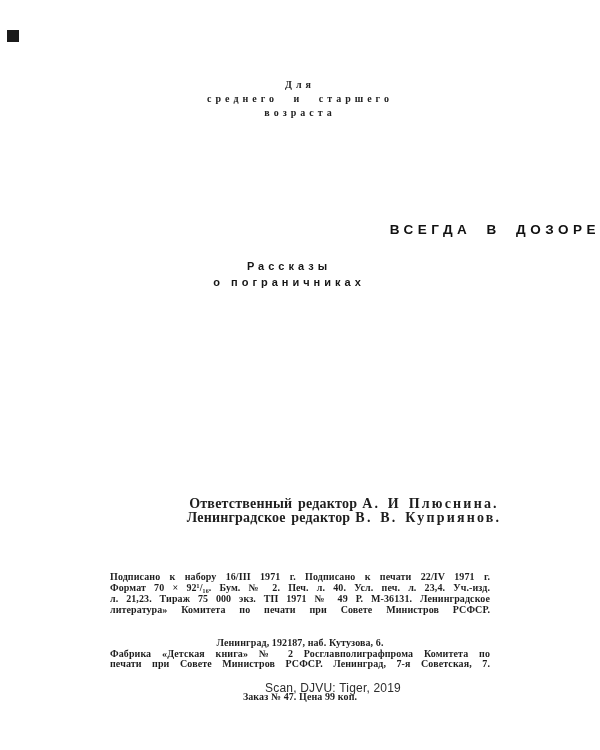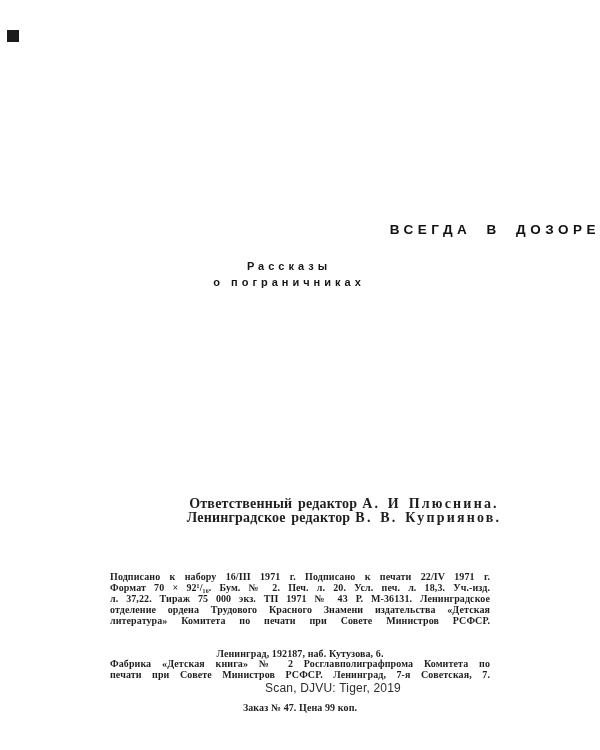--- a/index.html
+++ b/index.html
@@ -112,42 +112,46 @@
     padding-left: 33px;
   }
 </style>
 </head>
 <body>
 
 <div class="page">
 
   <div class="scan-mark"></div>
 
+  <div class="audience">
+    <div>Для</div>
+    <div>среднего и старшего</div>
+    <div>возраста</div>
+  </div>
 
   <div class="book-title">ВСЕГДА В ДОЗОРЕ</div>
 
   <div class="book-subtitle">
     <div>Рассказы</div>
     <div>о пограничниках</div>
   </div>
 
   <div class="editors">
     <div>
       <span class="role">Ответственный редактор</span><span class="name">А. И Плюснина.</span>
     </div>
     <div>
       <span class="role">Ленинградское редактор</span><span class="name">В. В. Куприянов.</span>
     </div>
   </div>
 
   <div class="imprint">
     <div class="just">Подписано к набору 16/III 1971 г. Подписано к печати 22/IV 1971 г.</div>
-    <div class="just">Формат 70 × 92¹/₁₆. Бум. № 2. Печ. л. 20. Усл. печ. л. 18,3. Уч.-изд.</div>
-    <div class="just">л. 37,22. Тираж 75 000 экз. ТП 1971 № 43 Р. М-36131. Ленинградское</div>
-    <div class="just">отделение ордена Трудового Красного Знамени издательства «Детская</div>
+    <div class="just">Формат 70 × 92¹/₁₆. Бум. № 2. Печ. л. 40. Усл. печ. л. 23,4. Уч.-изд.</div>
+    <div class="just">л. 21,23. Тираж 75 000 экз. ТП 1971 № 49 Р. М-36131. Ленинградское</div>
     <div class="just">литература» Комитета по печати при Совете Министров РСФСР.</div>
     <div class="center">Ленинград, 192187, наб. Кутузова, 6.</div>
     <div class="just">Фабрика «Детская книга» № 2 Росглавполиграфпрома Комитета по</div>
     <div class="just">печати при Совете Министров РСФСР. Ленинград, 7-я Советская, 7.</div>
     <div class="center">Заказ № 47. Цена 99 коп.</div>
   </div>
 
   <div class="scan-credit">Scan, DJVU: Tiger, 2019</div>
 
 </div>

